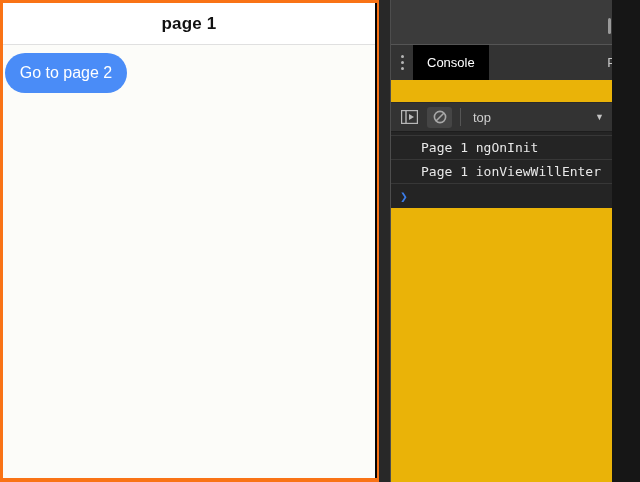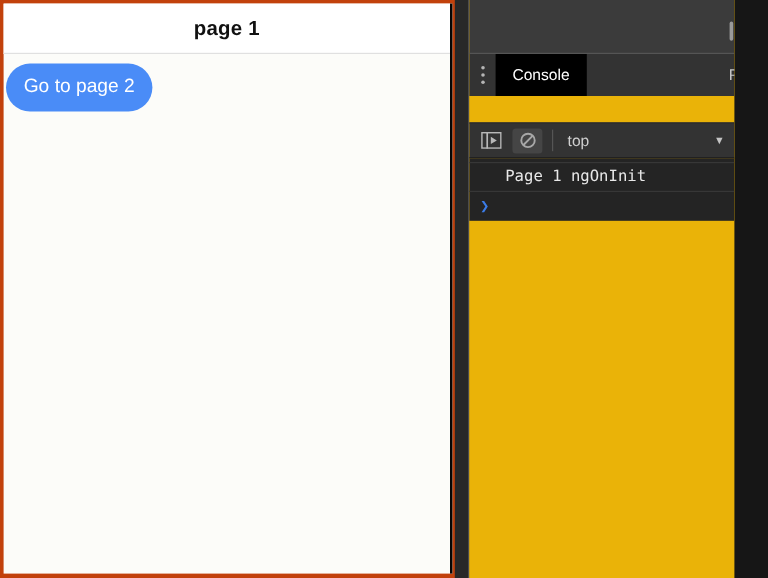--- a/index.html
+++ b/index.html
@@ -8,21 +8,21 @@
     width: 640px; height: 482px;
     overflow: hidden;
     background: #161616;
     font-family: "Liberation Sans", sans-serif;
   }
 
   
   .phone-frame {
     position: absolute; left: 0; top: 0;
     width: 390px; height: 482px;
-    background: #c2410c;
+    background: #f97316;
   }
   .gap-strip {
     position: absolute; left: 379px; top: 0;
     width: 11px; height: 482px;
     background: #282828;
   }
   .phone {
     position: absolute; left: 3px; top: 3px;
     width: 374px; height: 475px;
     background: #fcfcf9;
@@ -209,20 +209,21 @@
         </svg>
       </span>
       <span class="tb-divider"></span>
       <span class="frame-selector">top</span>
       <span class="tb-spacer"></span>
       <span class="dropdown-arrow">▼</span>
     </div>
 
     <div class="dt-console">
       <div class="console-row">Page 1 ngOnInit</div>
+      <div class="console-row">Page 1 ionViewWillEnter</div>
       <div class="prompt-row">
         <span class="prompt-chevron" style="color: rgb(59, 124, 232);">❯</span>
       </div>
     </div>
 
   </div>
 
 </div>
 
 </body></html>

